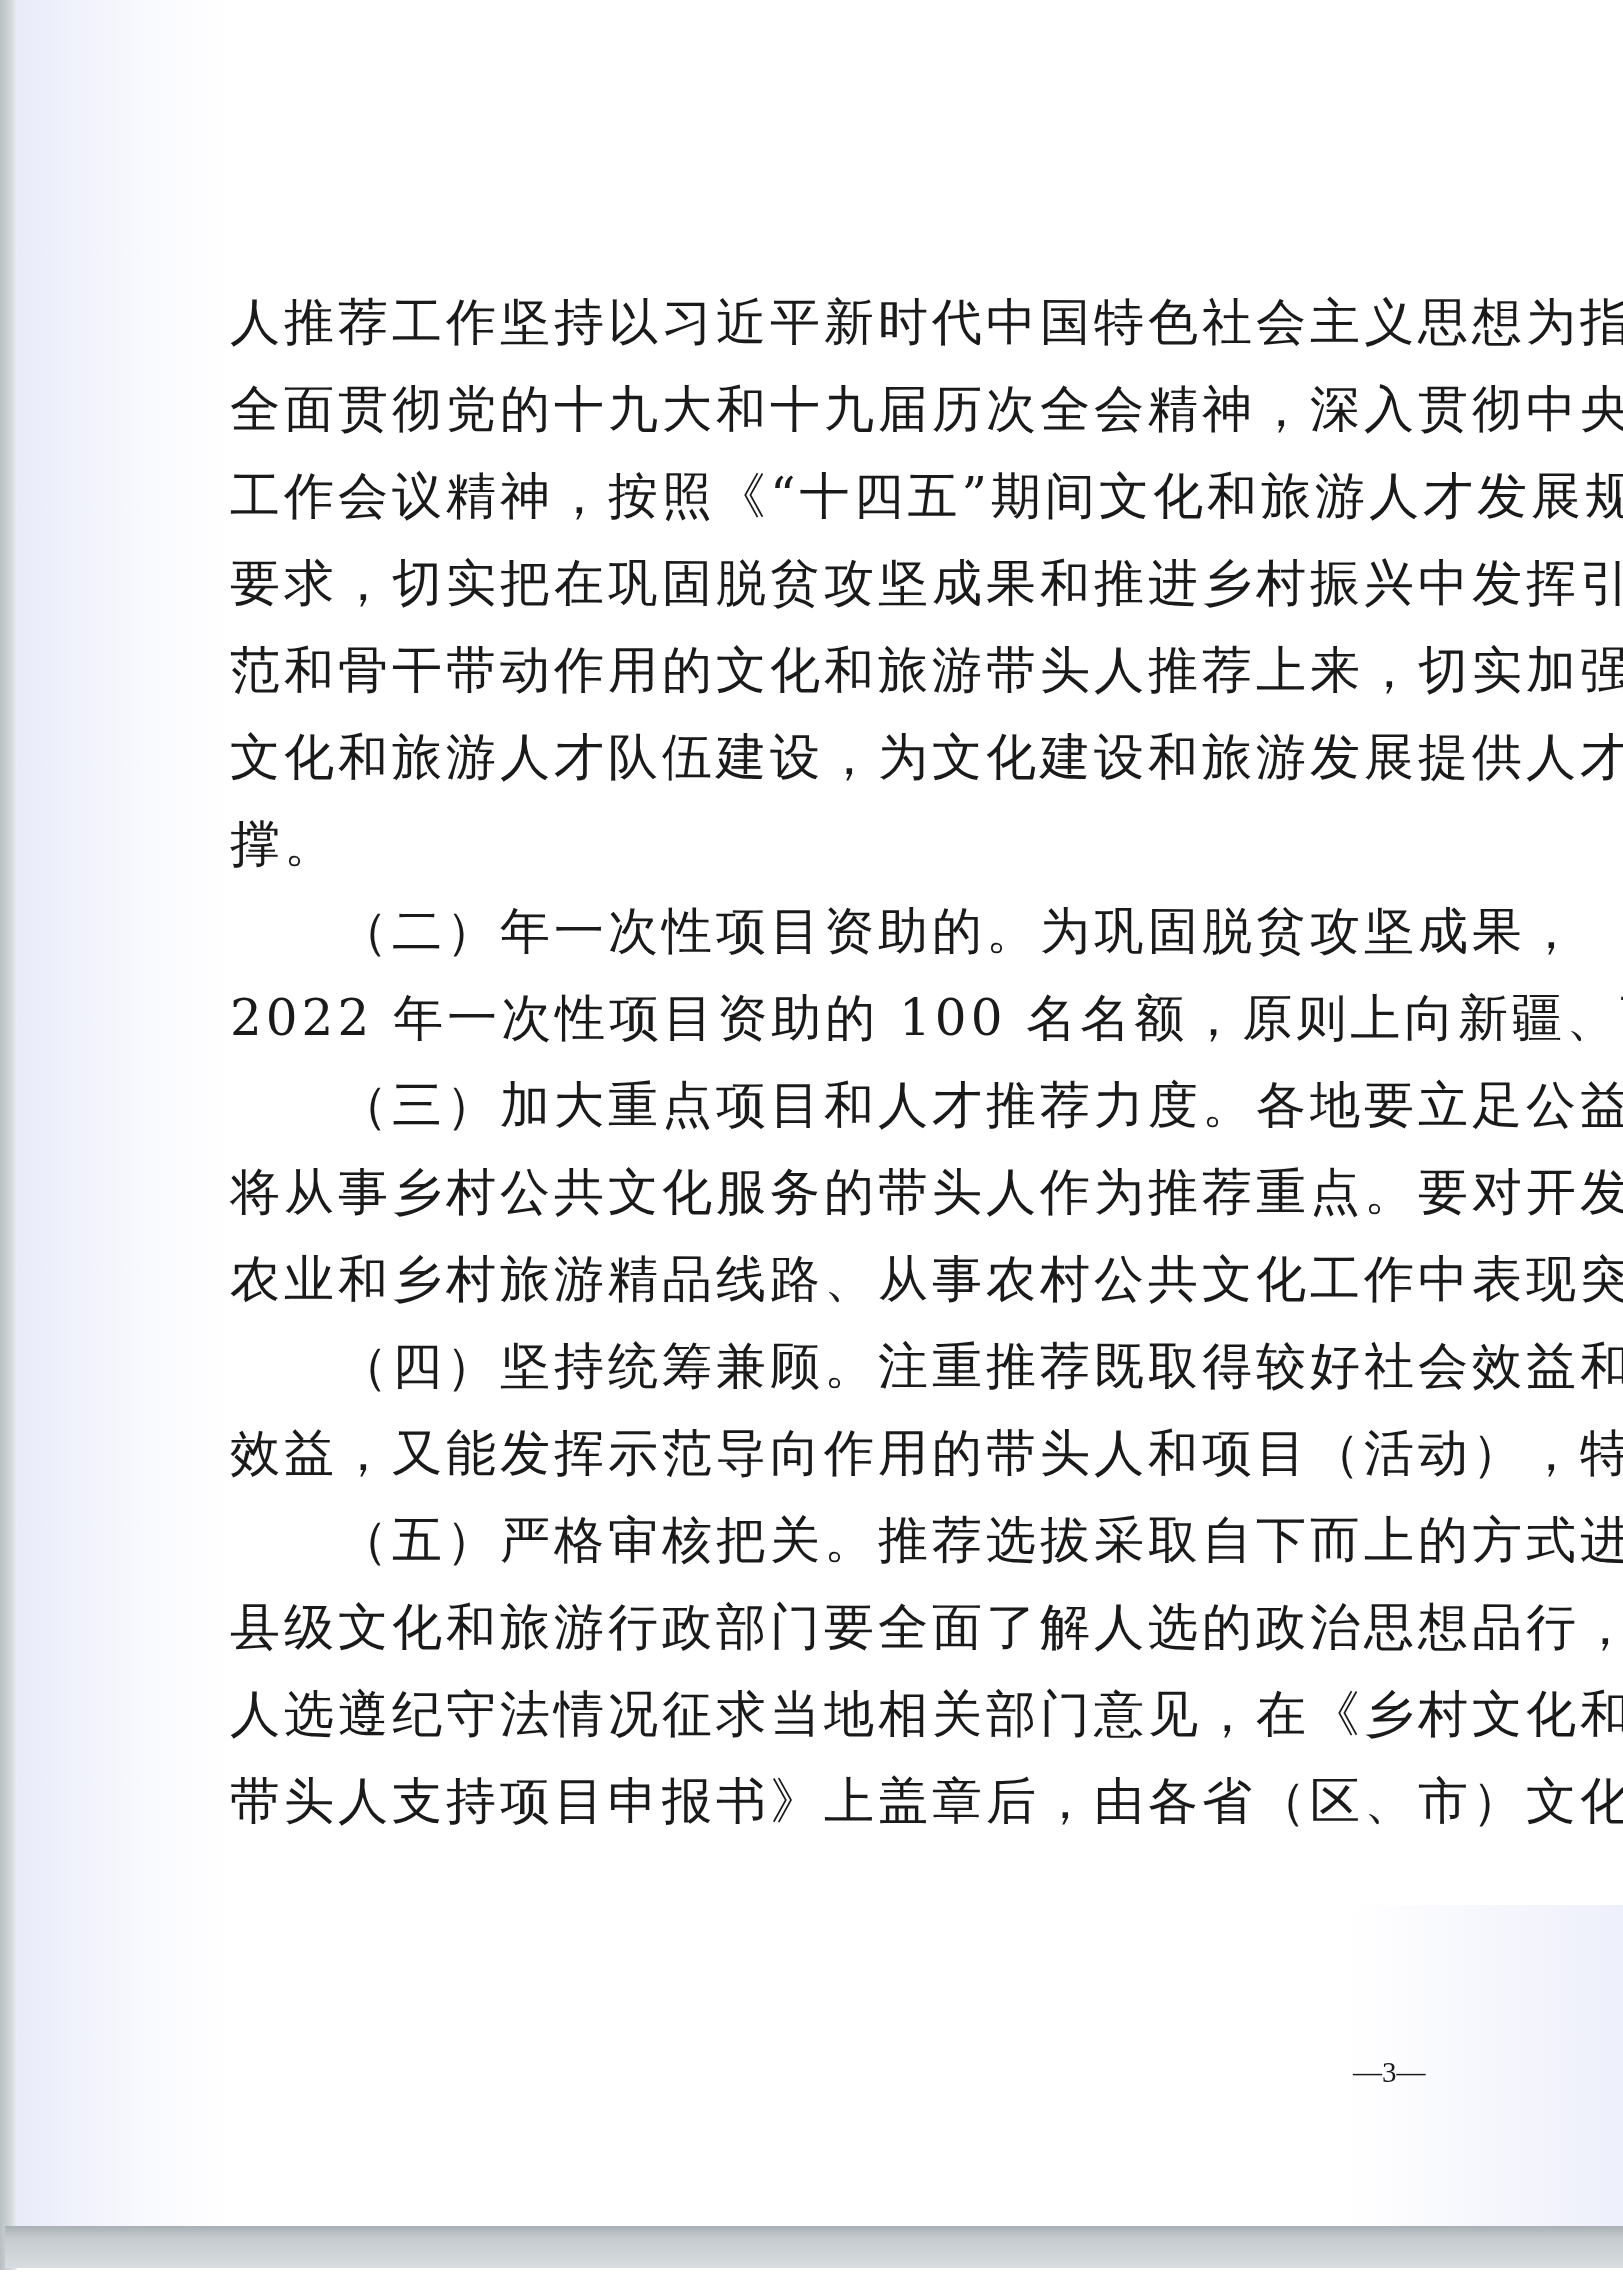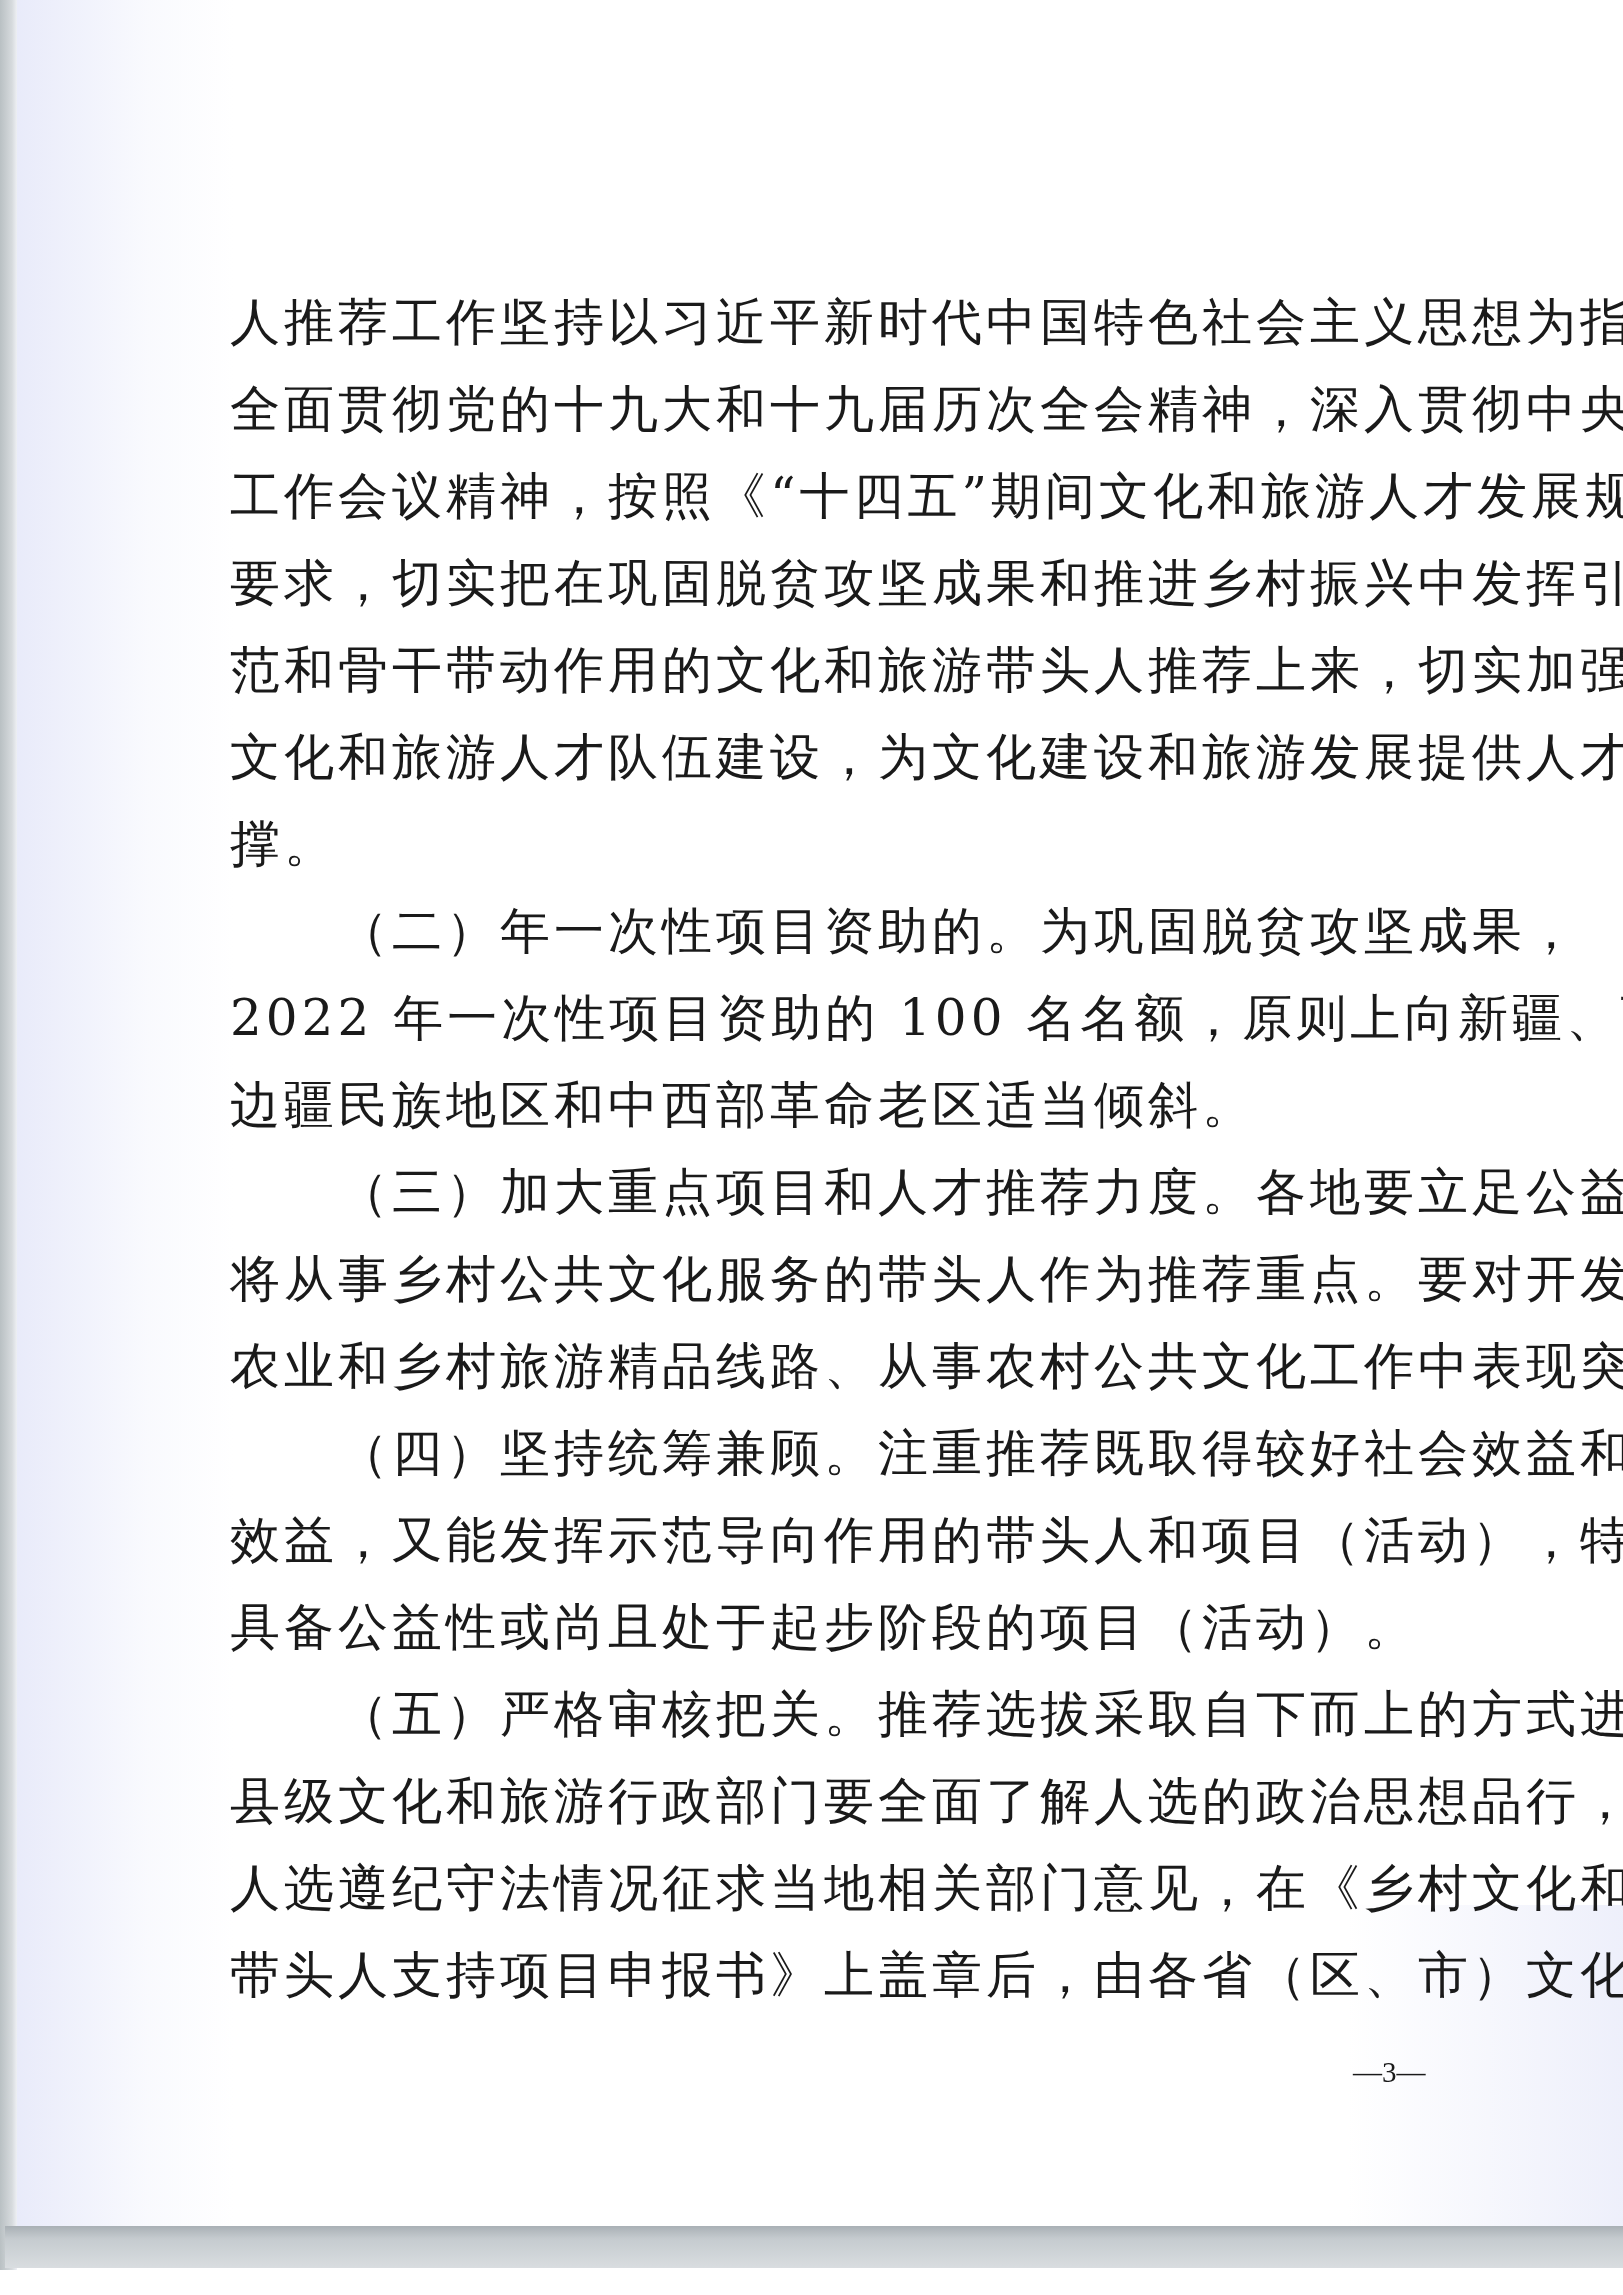--- a/index.html
+++ b/index.html
@@ -90,27 +90,25 @@
 <div class="page">
   <div class="line">人推荐工作坚持以习近平新时代中国特色社会主义思想为指导，</div>
   <div class="line">全面贯彻党的十九大和十九届历次全会精神，深入贯彻中央人才</div>
   <div class="line">工作会议精神，按照《“十四五”期间文化和旅游人才发展规划》</div>
   <div class="line">要求，切实把在巩固脱贫攻坚成果和推进乡村振兴中发挥引领示</div>
   <div class="line">范和骨干带动作用的文化和旅游带头人推荐上来，切实加强基层</div>
   <div class="line">文化和旅游人才队伍建设，为文化建设和旅游发展提供人才支</div>
   <div class="line last">撑。</div>
   <div class="line">　　（二）年一次性项目资助的。为巩固脱贫攻坚成果，</div>
   <div class="line">2022 年一次性项目资助的 100 名名额，原则上向新疆、西藏等</div>
-  <div class="line last">边疆民族地区和中西部革命老区适当倾斜。</div>
   <div class="line">　　（三）加大重点项目和人才推荐力度。各地要立足公益性，</div>
   <div class="line">将从事乡村公共文化服务的带头人作为推荐重点。要对开发休闲</div>
   <div class="line">农业和乡村旅游精品线路、从事农村公共文化工作中表现突出的</div>
   <div class="line">　　（四）坚持统筹兼顾。注重推荐既取得较好社会效益和经济</div>
   <div class="line">效益，又能发挥示范导向作用的带头人和项目（活动），特别是</div>
-  <div class="line last">具备公益性或尚且处于起步阶段的项目（活动）。</div>
   <div class="line">　　（五）严格审核把关。推荐选拔采取自下而上的方式进行。</div>
   <div class="line">县级文化和旅游行政部门要全面了解人选的政治思想品行，并就</div>
   <div class="line">人选遵纪守法情况征求当地相关部门意见，在《乡村文化和旅游</div>
   <div class="line">带头人支持项目申报书》上盖章后，由各省（区、市）文化和旅</div>
 </div>
 
 <div class="page-number">—3—</div>
 
 
 </body></html>

